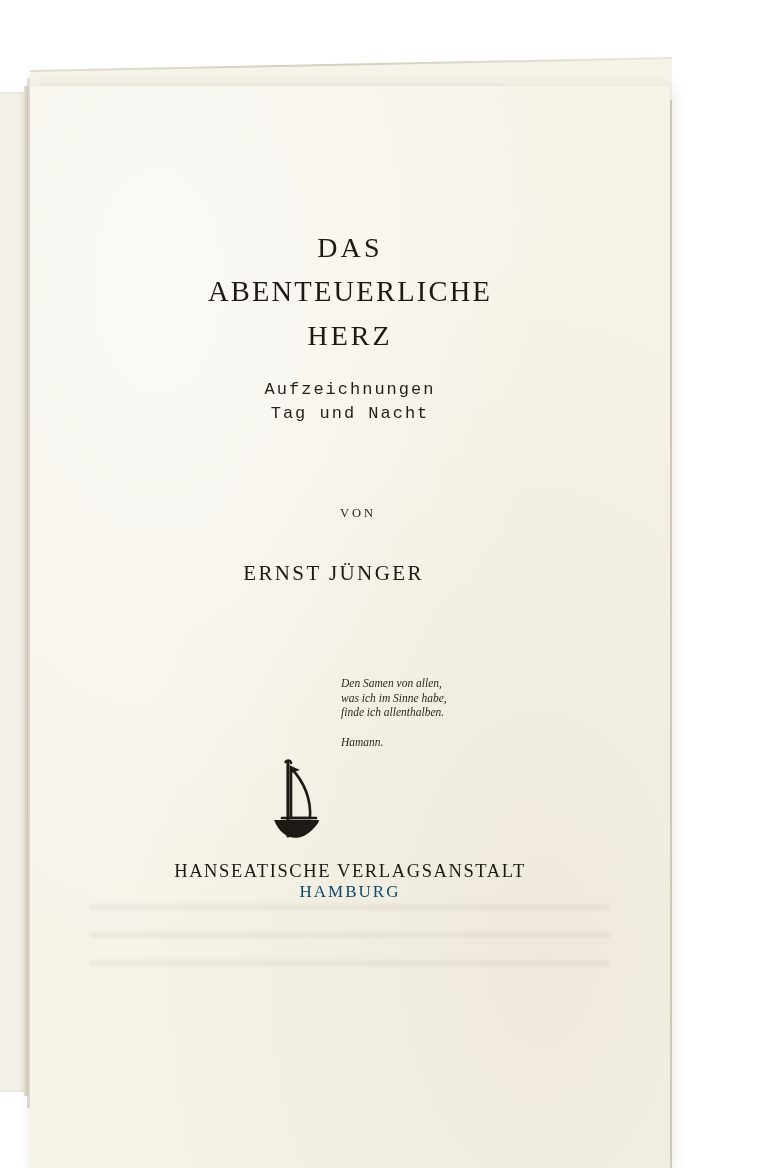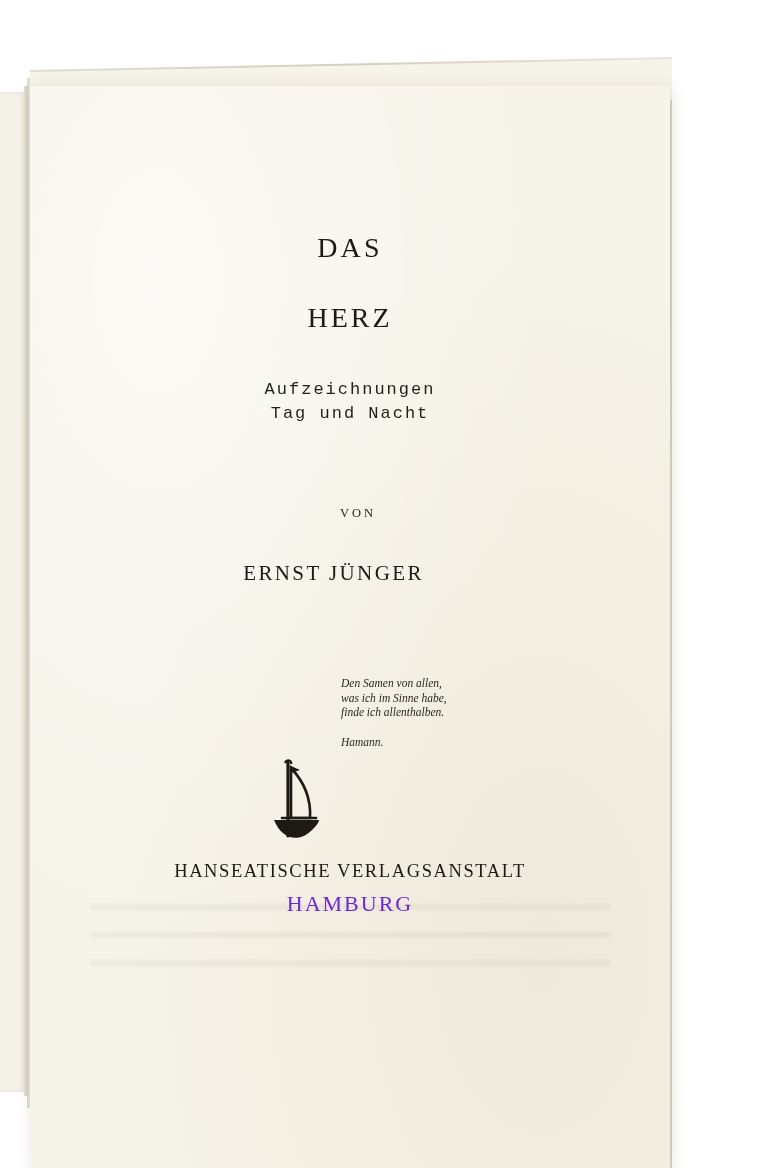--- a/index.html
+++ b/index.html
@@ -128,21 +128,21 @@
   .title-line {
     font-family: "Liberation Serif", serif;
     font-size: 29px;
     letter-spacing: 2.6px;
     line-height: 44px;
     color: #1d1a15;
     white-space: nowrap;
   }
   .title-line.l1 { font-size: 28px; letter-spacing: 3.2px; }
   .title-line.l2 { font-size: 28.5px; letter-spacing: 2.2px; }
-  .title-line.l3 { font-size: 28px; letter-spacing: 3.0px; margin-top: 26px; }
+  .title-line.l3 { font-size: 28px; letter-spacing: 3.0px; }
 
   .subtitle-block {
     position: absolute;
     left: 0;
     top: 292px;
     width: 640px;
     font-family: Liberation Mono, monospace;
   }
   .subtitle-line {
     font-size: 17px;
@@ -203,24 +203,23 @@
     left: 0;
     top: 775px;
     width: 640px;
   }
   .imprint .pub {
     font-size: 18.5px;
     letter-spacing: 1.6px;
     color: #1d1a15;
   }
   .imprint .city {
-    margin-top: 9px;
-    font-size: 22px;
+    font-size: 17px;
     letter-spacing: 2.0px;
-    color: #6d28d9;
+    color: #0c4a6e;
   }
 </style>
 </head>
 <body>
 
 <div id="page">
 
   <div class="left-page"></div>
   <div class="left-page-edge"></div>
   <div class="gutter"></div>
@@ -230,20 +229,21 @@
   <div class="recto-right-edge"></div>
 
   <div class="recto">
     <div class="paper-tone"></div>
     <div class="faint-showthrough"></div>
 
     <div class="content">
 
       <div class="title-block">
         <div class="title-line l1">DAS</div>
+        <div class="title-line l2">ABENTEUERLICHE</div>
         <div class="title-line l3">HERZ</div>
       </div>
 
       <div class="subtitle-block">
         <div class="subtitle-line">Aufzeichnungen</div>
         <div class="subtitle-line">Tag und Nacht</div>
       </div>
 
       <div class="byword">VON</div>
       <div class="author">ERNST JÜNGER</div>

